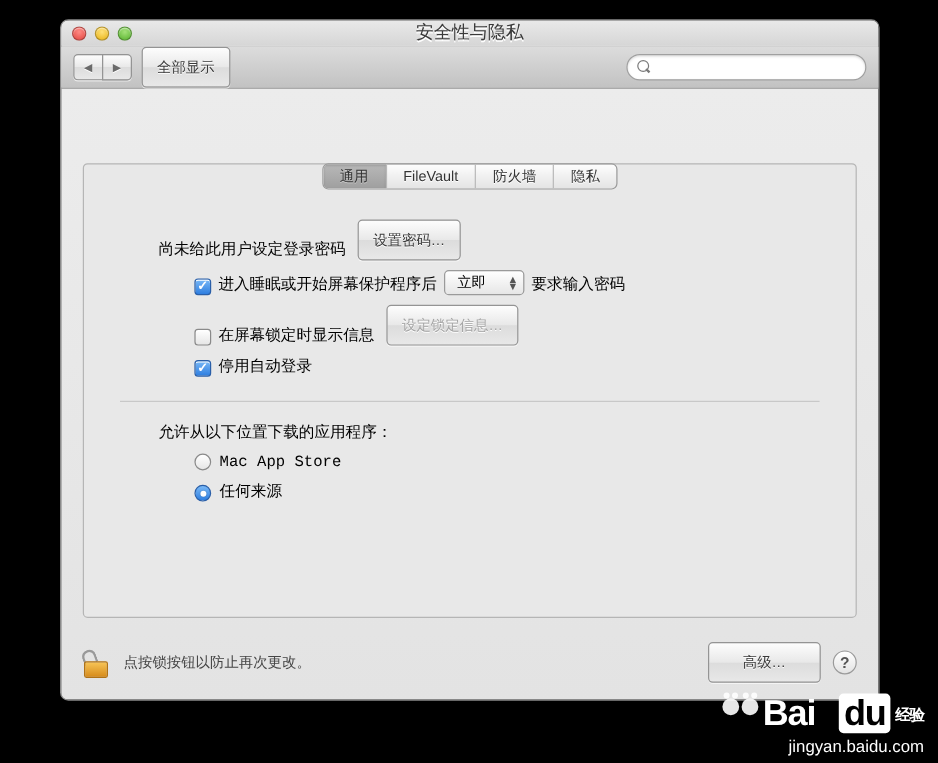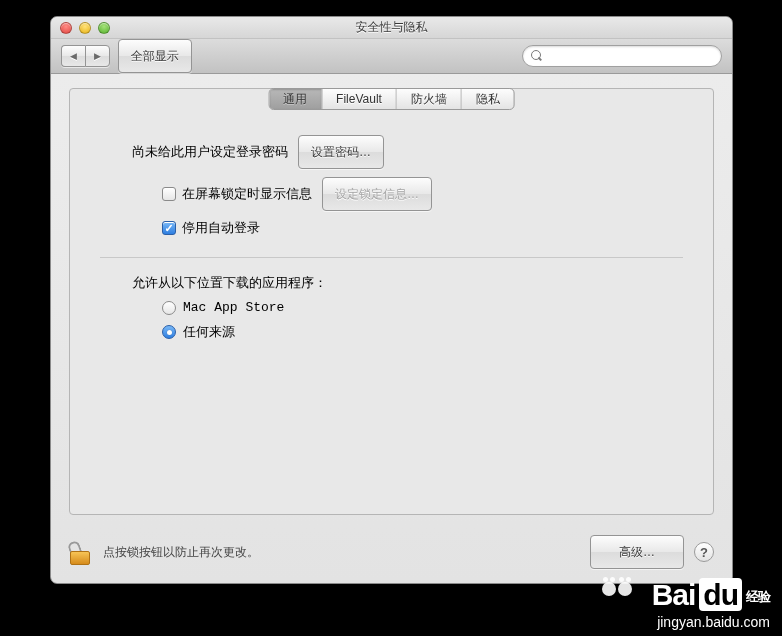--- a/index.html
+++ b/index.html
@@ -31,21 +31,21 @@
     border-radius: 7px 7px 0 0;
     display: flex;
     align-items: center;
     position: relative;
   }
   .traffic-lights { display: flex; gap: 7px; margin-left: 9px; }
   .tl { width: 12px; height: 12px; border-radius: 50%; border: 0.5px solid rgba(0,0,0,0.25); box-shadow: inset 0 1px 1px rgba(255,255,255,0.5); }
   .tl-red { background: radial-gradient(circle at 50% 35%, #ff8b85, #e2453f); }
   .tl-yellow { background: radial-gradient(circle at 50% 35%, #ffe27a, #e8b213); }
   .tl-green { background: radial-gradient(circle at 50% 35%, #a5e27a, #56b22c); }
-  .title { position: absolute; left: 0; right: 0; text-align: center; font-size: 12px; color: #3a3a3a; text-shadow: 0 1px 0 #fff; }
+  .title { position: absolute; left: 0; right: 0; text-align: center; font-size: 15px; color: #3a3a3a; text-shadow: 0 1px 0 #fff; }
   .toolbar {
     height: 35px;
     background: linear-gradient(#dcdcdc, #c2c2c2);
     border-bottom: 1px solid #9a9a9a;
     display: flex;
     align-items: center;
     padding: 0 10px;
     gap: 8px;
   }
   .navseg { display: flex; }
@@ -79,21 +79,21 @@
     padding: 0 8px;
   }
   .search input { border: none; outline: none; width: 100%; font-size: 12px; background: transparent; }
   .mag { width: 12px; height: 12px; margin-right: 4px; position: relative; }
   .mag::before { content:""; position:absolute; width:8px; height:8px; border:1.5px solid #7a7a7a; border-radius:50%; left:0; top:0; }
   .mag::after  { content:""; position:absolute; width:4px; height:1.5px; background:#7a7a7a; transform:rotate(45deg); left:7px; top:8px; }
 
   .content {
     flex: 1;
     padding: 14px 18px 10px;
-    display: flex; flex-direction: column;
+    display: flex; flex-direction: column; margin-top: 48px;
   }
   .pane {
     background: #e8e8e8;
     border: 1px solid #b5b5b5;
     border-radius: 4px;
     flex: 1;
     position: relative;
     padding: 46px 30px 20px;
   }
   .tabbar {
@@ -115,21 +115,21 @@
     text-shadow: 0 1px 0 #fff;
   }
   .tab:last-child { border-right: none; }
   .tab.sel {
     background: linear-gradient(#b8b8b8, #9f9f9f);
     color: #333;
     text-shadow: 0 1px 0 rgba(255,255,255,0.4);
     box-shadow: inset 0 1px 2px rgba(0,0,0,0.2);
   }
 
-  .row { display: flex; align-items: center; margin-bottom: 8px; font-size: 13px; }
+  .row { display: flex; align-items: flex-end; margin-bottom: 8px; font-size: 13px; }
   .section1 { margin-left: 32px; }
   .section1 .sub { margin-left: 30px; }
   .checkbox {
     width: 14px; height: 14px; border: 1px solid #8a8a8a; border-radius: 3px;
     background: linear-gradient(#fff,#e6e6e6);
     margin-right: 6px; display: inline-flex; align-items:center; justify-content:center;
     box-shadow: inset 0 1px 0 #fff;
   }
   .checkbox.checked { background: linear-gradient(#7ab9f7,#2e7ee0); border-color:#2a5fa8; }
   .checkbox.checked::after { content:"✓"; color:#fff; font-size:11px; font-weight:bold; line-height:1; }
@@ -167,21 +167,21 @@
     display:inline-flex; align-items:center; justify-content:center;
     color:#555; font-weight:bold; margin-left:10px; font-size:13px;
   }
 
   .watermark {
     position: absolute; right: 12px; bottom: 6px;
     color: #fff; text-align: right;
     font-family: Arial, sans-serif;
   }
   .watermark .big { font-size: 30px; font-weight: bold; letter-spacing: -1px; }
-  .watermark .big .du { background:#fff; color:#000; border-radius:4px; padding:0 4px; margin-left:4px; }
+  .watermark .big .du { background:#fff; color:#000; border-radius:4px; padding:0 4px; margin-left:20px; }
   .watermark .sub { font-size: 13px; vertical-align: middle; margin-left:4px; }
   .watermark .url { font-size: 14px; margin-top:2px; }
   .paws { position:absolute; right:150px; bottom:40px; display:flex; gap:2px; }
   .paw { width:14px; height:14px; background:#fff; border-radius:50%; position:relative; opacity:0.9; }
   .paw::before, .paw::after { content:""; position:absolute; width:5px; height:5px; background:#fff; border-radius:50%; top:-5px; }
   .paw::before { left:1px; } .paw::after { right:1px; }
 
   .tri { font-size:9px; color:#6a6a6a; }
 </style>
 </head>
@@ -222,20 +222,29 @@
         <div class="tab">隐私</div>
       </div>
 
       <div class="section1">
         <div class="row">
           <span>尚未给此用户设定登录密码</span>
           <span style="width:10px"></span>
           <button class="btn">设置密码…</button>
         </div>
 
+        <div class="row sub">
+          <span class="checkbox checked"></span>
+          <span>进入睡眠或开始屏幕保护程序后</span>
+          <span class="select">
+            <span>立即</span>
+            <span class="arrows">▲<br>▼</span>
+          </span>
+          <span>要求输入密码</span>
+        </div>
 
         <div class="row sub">
           <span class="checkbox"></span>
           <span>在屏幕锁定时显示信息</span>
           <span style="width:10px"></span>
           <button class="btn disabled" disabled="">设定锁定信息…</button>
         </div>
 
         <div class="row sub">
           <span class="checkbox checked"></span>

